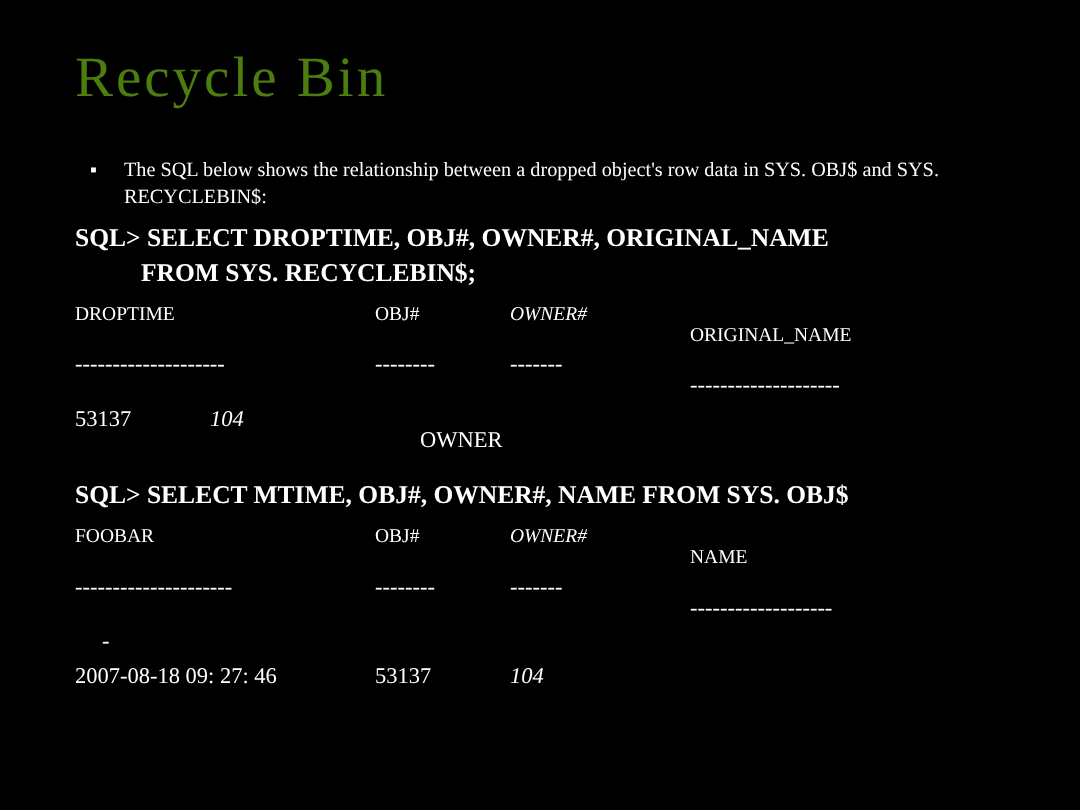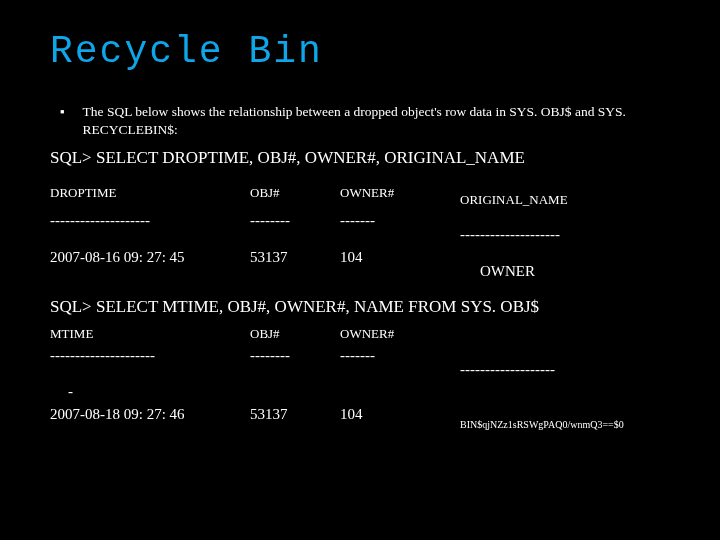--- a/index.html
+++ b/index.html
@@ -6,24 +6,24 @@
     body {
       width: 720px;
       height: 540px;
       background: #000;
       color: #fff;
       font-family: Georgia, 'Times New Roman', serif;
       padding: 30px 50px;
       overflow: hidden;
     }
     .title {
-      font-family: Liberation Mono, monospace;
+      font-family: Liberation Serif, serif;
       font-size: 38px;
       font-weight: normal;
-      color: #0ea5e9;
+      color: #4d7c0f;
       margin-bottom: 30px;
       letter-spacing: 2px;
     }
     .bullet-row {
       display: flex;
       align-items: flex-start;
       margin-bottom: 8px;
     }
     .bullet {
       font-size: 13px;
@@ -31,102 +31,102 @@
       margin-left: 10px;
       line-height: 1.4;
     }
     .bullet-text {
       font-size: 13.5px;
       font-weight: normal;
       line-height: 1.35;
     }
     .sql-stmt {
       font-size: 17px;
-      font-weight: normal;
+      font-weight: bold;
       line-height: 1.3;
       margin-top: 4px;
       margin-bottom: 6px;
     }
     .sql-stmt .indent {
       margin-left: 44px;
       display: block;
     }
     .tbl {
       width: 100%;
       margin-bottom: 14px;
     }
     .tbl-row {
       display: flex;
       font-size: 13px;
       line-height: 1.5;
     }
-    .tbl-row.header { font-size: 13px; align-items: center; }
+    .tbl-row.header { font-size: 13px; }
     .tbl-row.dashes { font-size: 15px; letter-spacing: 0px; }
     .tbl-row.data { font-size: 15px; }
     .col1 { width: 200px; }
     .col2 { width: 90px; }
-    .col3 { width: 120px; }
+    .col3 { width: 120px; font-style: italic; }
     .col4 { flex: 1; margin-top: 14px; }
     .small-name { font-size: 10px; }
     .foobar { padding-left: 20px; }
     .indent-dash { margin-left: 18px; }
   </style>
 </head>
 <body>
 
 <h1 class="title">Recycle Bin</h1>
 
 <div class="bullet-row">
   <span class="bullet">▪</span>
   <span class="bullet-text">The SQL below shows the relationship between a dropped object's row data in SYS. OBJ$ and SYS. RECYCLEBIN$:</span>
 </div>
 
 <div class="sql-stmt">
   <span>SQL&gt; SELECT DROPTIME, OBJ#, OWNER#, ORIGINAL_NAME</span>
+  <span class="indent">FROM SYS. RECYCLEBIN$;</span>
 </div>
 
 <div class="tbl">
   <div class="tbl-row header">
     <div class="col1">DROPTIME</div>
     <div class="col2">OBJ#</div>
     <div class="col3">OWNER#</div>
     <div class="col4">ORIGINAL_NAME</div>
   </div>
   <div class="tbl-row dashes">
     <div class="col1">--------------------</div>
     <div class="col2">--------</div>
     <div class="col3">-------</div>
     <div class="col4">--------------------</div>
   </div>
   <div class="tbl-row data">
-    <div class="col1">2007-08-16 09: 27: 45</div>
     <div class="col2">53137</div>
     <div class="col3">104</div>
     <div class="col4 foobar">OWNER</div>
   </div>
 </div>
 
 <div class="sql-stmt">
   <span>SQL&gt; SELECT MTIME, OBJ#, OWNER#, NAME FROM SYS. OBJ$</span>
 </div>
 
 <div class="tbl">
   <div class="tbl-row header">
-    <div class="col1">MTIME</div>
+    <div class="col1">FOOBAR</div>
     <div class="col2">OBJ#</div>
     <div class="col3">OWNER#</div>
+    <div class="col4">NAME</div>
   </div>
   <div class="tbl-row dashes">
     <div class="col1">---------------------</div>
     <div class="col2">--------</div>
     <div class="col3">-------</div>
     <div class="col4">-------------------</div>
   </div>
   <div class="tbl-row dashes">
     <div class="col1 indent-dash">-</div>
   </div>
   <div class="tbl-row data">
     <div class="col1">2007-08-18 09: 27: 46</div>
     <div class="col2">53137</div>
     <div class="col3">104</div>
-    <div class="col4 small-name">BIN$qjNZz1sRSWgPAQ0/wnmQ3==$0</div>
   </div>
 </div>
 
 </body></html>

